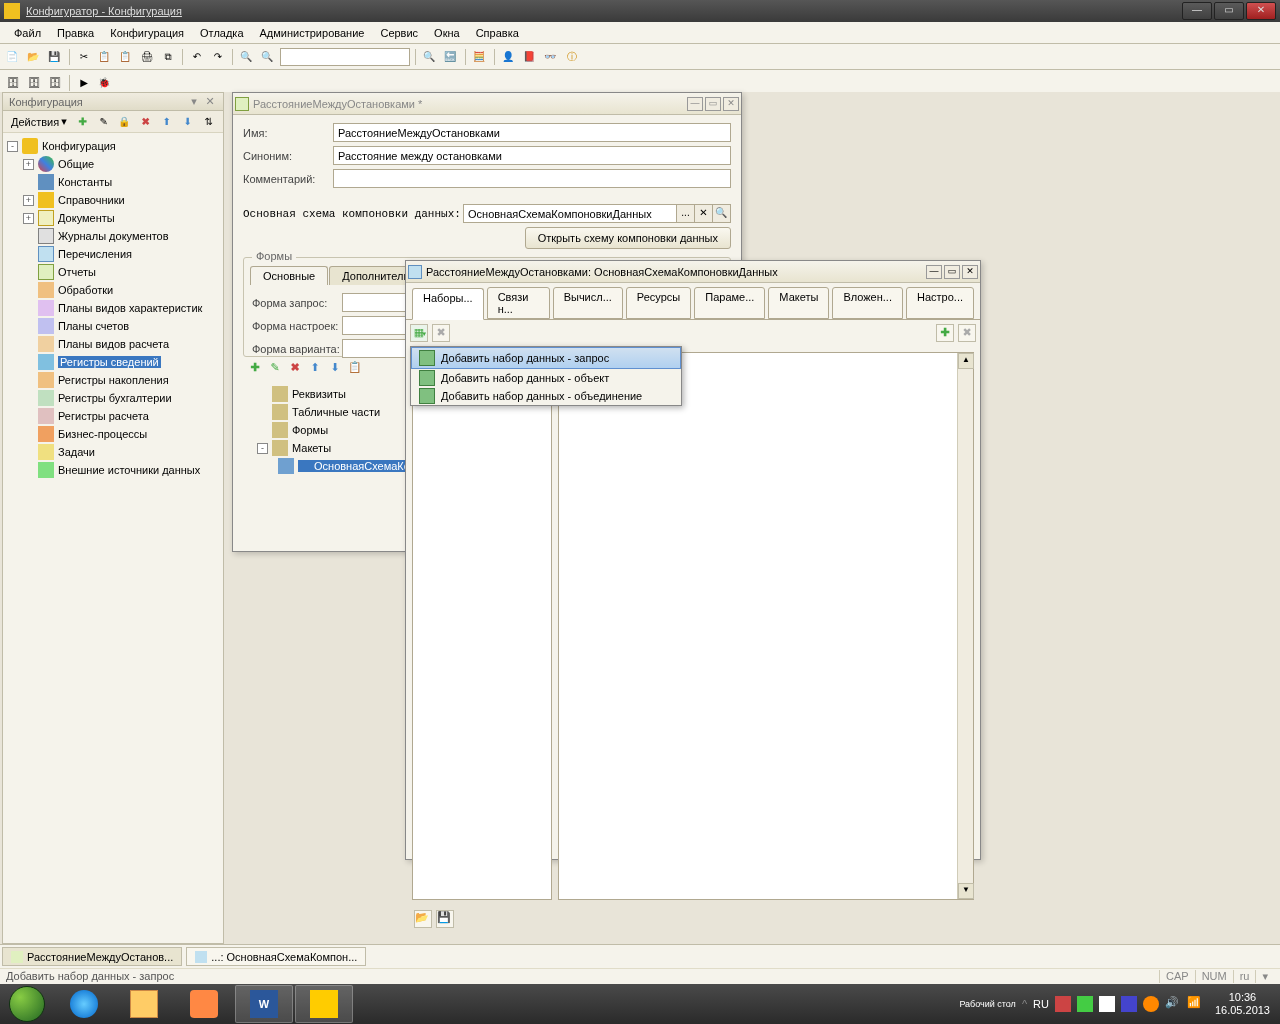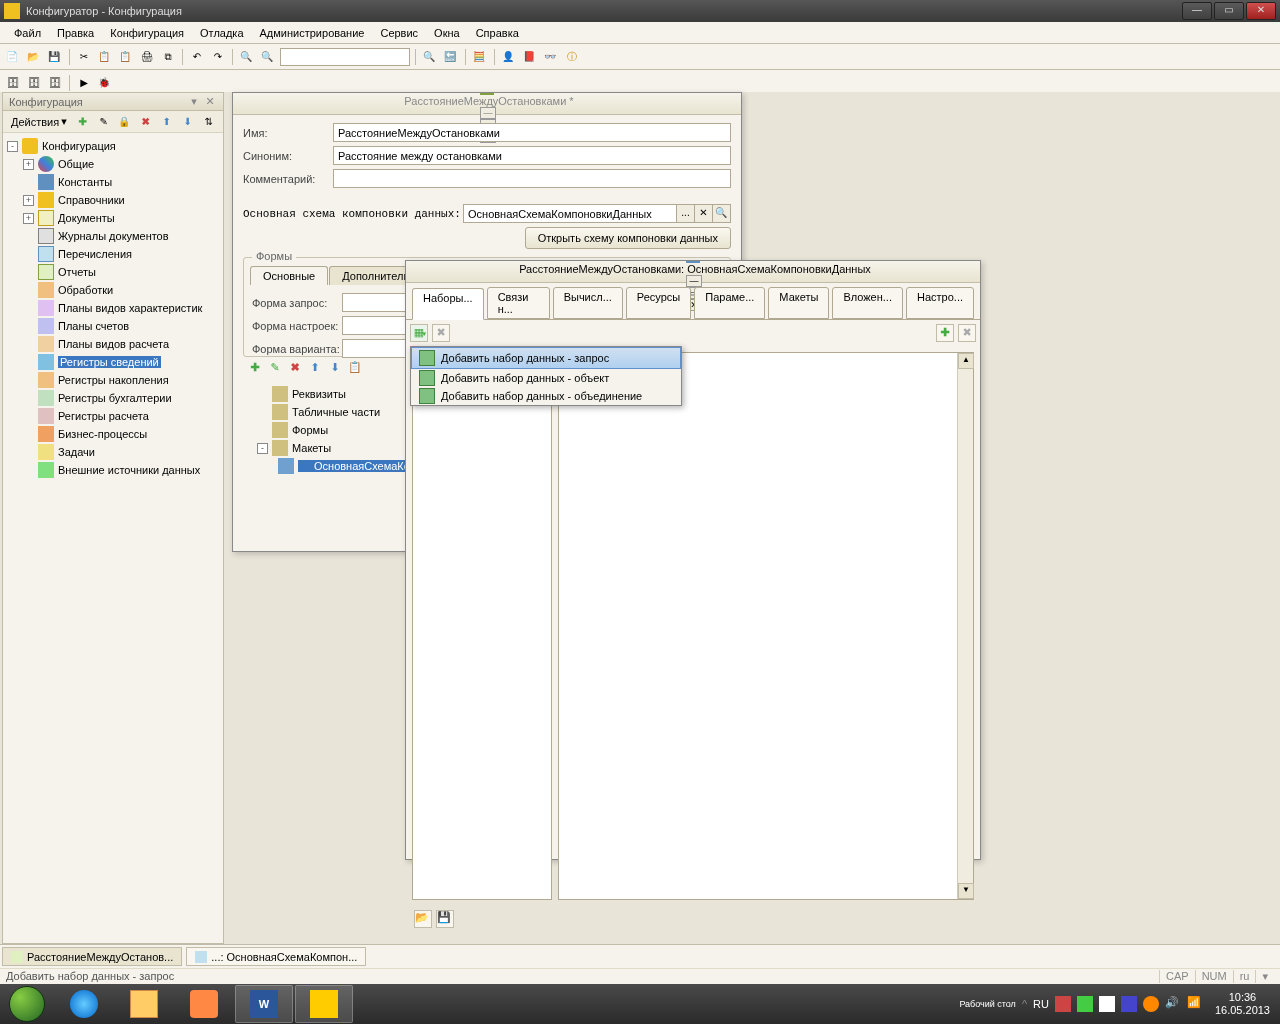--- a/index.html
+++ b/index.html
@@ -1,20 +1,20 @@
 <!DOCTYPE html>
 <html><head>
 <meta charset="utf-8">
 <style>
 * { box-sizing: border-box; margin: 0; padding: 0; font-family: Tahoma, sans-serif; font-size: 11px; }
 body { width: 1280px; height: 1024px; background: #e8e4d8; overflow: hidden; position: relative; }
 
 .titlebar { height: 22px; background: linear-gradient(#565656, #3a3a3a); display: flex; align-items: center; padding: 0 4px; color: #ddd; }
 .titlebar-icon { width: 16px; height: 16px; background: #f0c020; margin-right: 6px; }
-.titlebar-text { flex: 1; }
+.titlebar-text { flex: 1; text-decoration: underline; }
 .win-controls { display: flex; gap: 2px; }
 .win-btn { width: 30px; height: 18px; background: linear-gradient(#5a5a5a,#404040); border: 1px solid #222; border-radius: 2px; color: #ddd; text-align: center; line-height: 14px; font-size: 10px; }
 .win-btn.close { background: linear-gradient(#d05050,#a02020); }
 
 .menubar { height: 22px; background: #f5f3eb; display: flex; align-items: center; padding: 2px 6px; border-bottom: 1px solid #c0bca8; }
 .menubar span { padding: 2px 8px; cursor: default; }
 
 .toolbar { height: 26px; background: #f5f3eb; display: flex; align-items: center; padding: 2px 4px; gap: 3px; border-bottom: 1px solid #c0bca8; }
 .tb-btn { width: 18px; height: 18px; border: 1px solid transparent; display: inline-flex; align-items: center; justify-content: center; font-size: 10px; }
 .tb-sep { width: 1px; height: 16px; background: #c0bca8; margin: 0 2px; }
@@ -53,21 +53,21 @@
 .ico-pvr { background: #f0d0a0; }
 .ico-infreg { background: #80c0e0; }
 .ico-accreg { background: #f0c080; }
 .ico-bookreg { background: #c0e0c0; }
 .ico-calcreg { background: #e0c0c0; }
 .ico-bp { background: #f0a060; }
 .ico-task { background: #f0e080; }
 .ico-ext { background: #80e080; }
 
 .mdi-window { position: absolute; background: #f5f3eb; border: 1px solid #888; box-shadow: 2px 2px 6px rgba(0,0,0,0.2); }
-.mdi-titlebar { height: 22px; background: linear-gradient(#f5f3eb,#e8e4d0); display: flex; align-items: center; padding: 0 2px; border-bottom: 1px solid #c0bca8; flex-direction: column; }
+.mdi-titlebar { height: 22px; background: linear-gradient(#f5f3eb,#e8e4d0); display: flex; align-items: center; padding: 0 2px; border-bottom: 1px solid #c0bca8; }
 .mdi-titlebar.inactive { color: #888; }
 .mdi-title-text { flex: 1; padding-left: 4px; }
 .mdi-ctrl { width: 16px; height: 14px; border: 1px solid #999; background: #f0ece0; margin-left: 2px; text-align: center; line-height: 10px; font-size: 9px; }
 
 .form-body { padding: 8px 10px; }
 .form-row { display: flex; align-items: center; margin-bottom: 4px; }
 .form-label { width: 90px; color: #444; }
 .form-input { flex: 1; height: 19px; border: 1px solid #b0a890; background: #fff; padding: 2px 4px; }
 .wide-label { width: 220px; font-family: Liberation Mono, monospace; }
 .inp-group { flex: 1; display: flex; }

